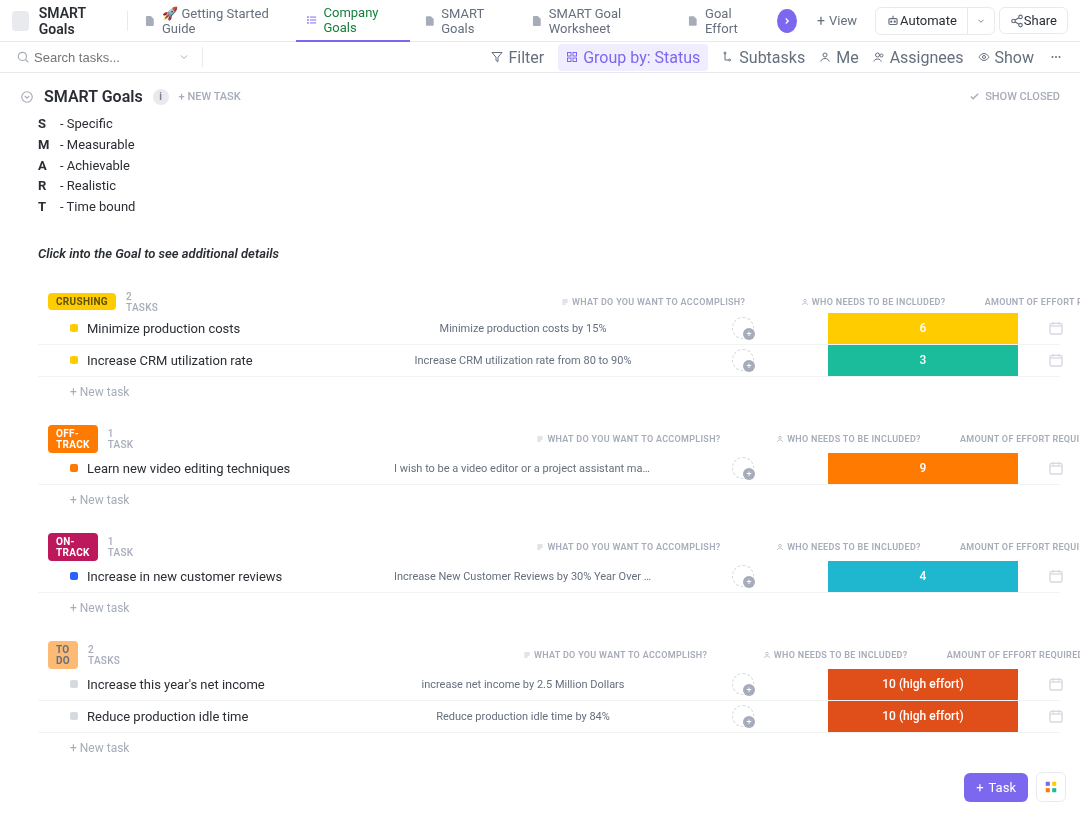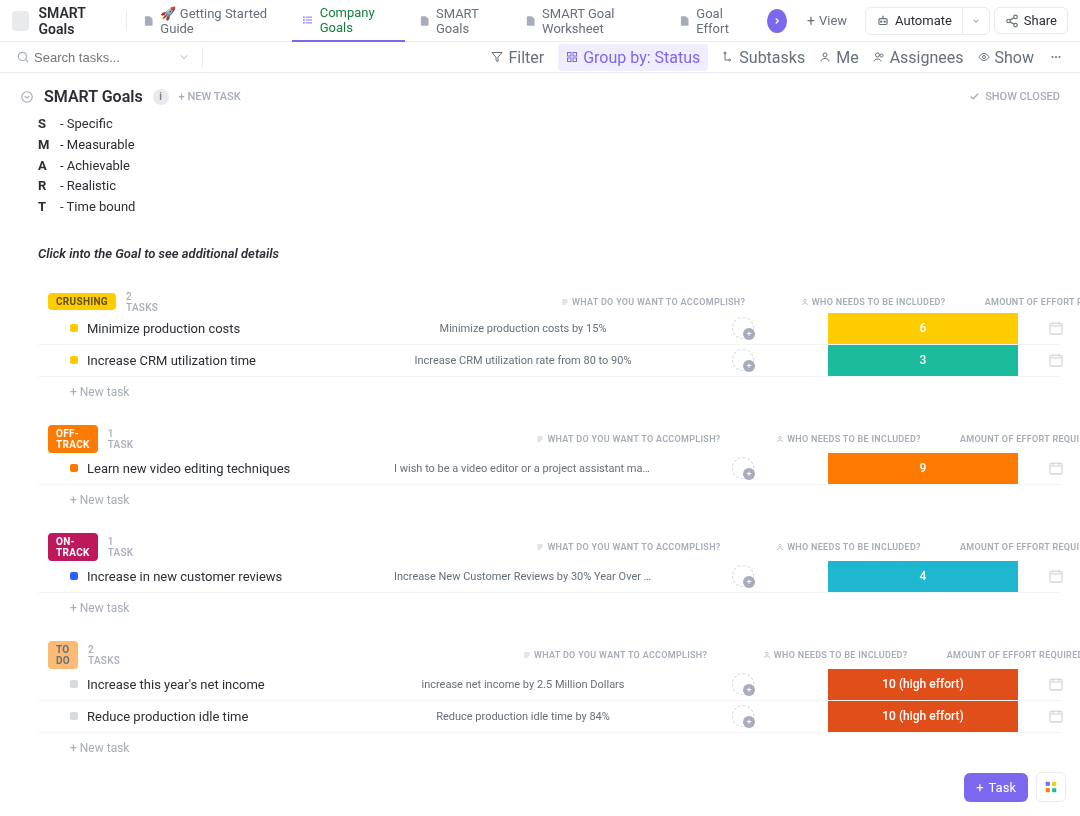--- a/index.html
+++ b/index.html
@@ -8,21 +8,21 @@
   .app-icon { width: 20px; height: 20px; background: #e8eaed; border-radius: 4px; margin-right: 6px; }
   .app-title { font-weight: 600; font-size: 14px; margin-right: 10px; }
   .vdiv { width: 1px; height: 20px; background: #e8eaed; margin: 0 2px; }
   .tab { display: flex; align-items: center; gap: 6px; padding: 0 10px; height: 42px; color: #656f7d; font-size: 13px; cursor: pointer; }
   .tab.active { color: #15803d; border-bottom: 2px solid #7b68ee; }
   .tab .doc-icon { width: 14px; height: 14px; fill: #a6acb9; }
   .tab.active .doc-icon { fill: #7b68ee; }
   .tab .list-icon { stroke: #7b68ee; }
   .hspacer { flex: 1; }
   .circle-btn { width: 24px; height: 24px; border-radius: 50%; background: #7b68ee; display: flex; align-items: center; justify-content: center; color: #fff; cursor: pointer; margin: 0 6px; }
-  .btn { display: flex; align-items: center; gap: 5px; padding: 5px 10px; border: 1px solid #e8eaed; border-radius: 6px; color: #2a2e34; font-size: 13px; cursor: pointer; }
+  .btn { display: flex; align-items: center; padding: 5px 10px; border: 1px solid #e8eaed; border-radius: 6px; color: #2a2e34; font-size: 13px; cursor: pointer; }
   .btn .ic { width: 14px; height: 14px; }
   .chev-sq { width: 28px; height: 28px; display: flex; align-items: center; justify-content: center; border: 1px solid #e8eaed; border-radius: 6px; cursor: pointer; margin-left: -1px; }
   
   .toolbar { display: flex; align-items: center; height: 30px; padding: 0 16px; }
   .search-wrap { display: flex; align-items: center; gap: 4px; color: #a6acb9; }
   .search-input { border: none; outline: none; font-size: 13px; width: 140px; }
   .tool-right { margin-left: auto; display: flex; align-items: center; gap: 14px; font-size: 16px; color: #656f7d; justify-content: flex-end; }
   .tool-item { display: flex; align-items: center; gap: 5px; cursor: pointer; }
   .group-pill { background: #f0edff; color: #7b68ee; padding: 4px 8px; border-radius: 4px; }
   
@@ -296,21 +296,21 @@
               <rect x="3" y="5" width="18" height="16" rx="2"></rect>
               <line x1="3" y1="9" x2="21" y2="9"></line>
               <line x1="8" y1="3" x2="8" y2="7"></line>
               <line x1="16" y1="3" x2="16" y2="7"></line>
             </svg>
       </div>
     </div>
     <div class="task-row">
       <div class="task-name">
         <span class="sq" style="background:#ffcc00;"></span>
-        <span>Increase CRM utilization time</span>
+        <span>Increase CRM utilization rate</span>
       </div>
       <div class="accomplish-cell">Increase CRM utilization rate from 80 to 90%</div>
       <div class="assignee-cell">
             <div class="avatar-ph"></div>
           </div>
       <div class="effort-cell" style="background:#1bbc9c;">3</div>
       <div class="due-cell">
         <svg width="16" height="16" viewBox="0 0 24 24" fill="none" stroke="#d5d9e0" stroke-width="2">
               <rect x="3" y="5" width="18" height="16" rx="2"></rect>
               <line x1="3" y1="9" x2="21" y2="9"></line>

